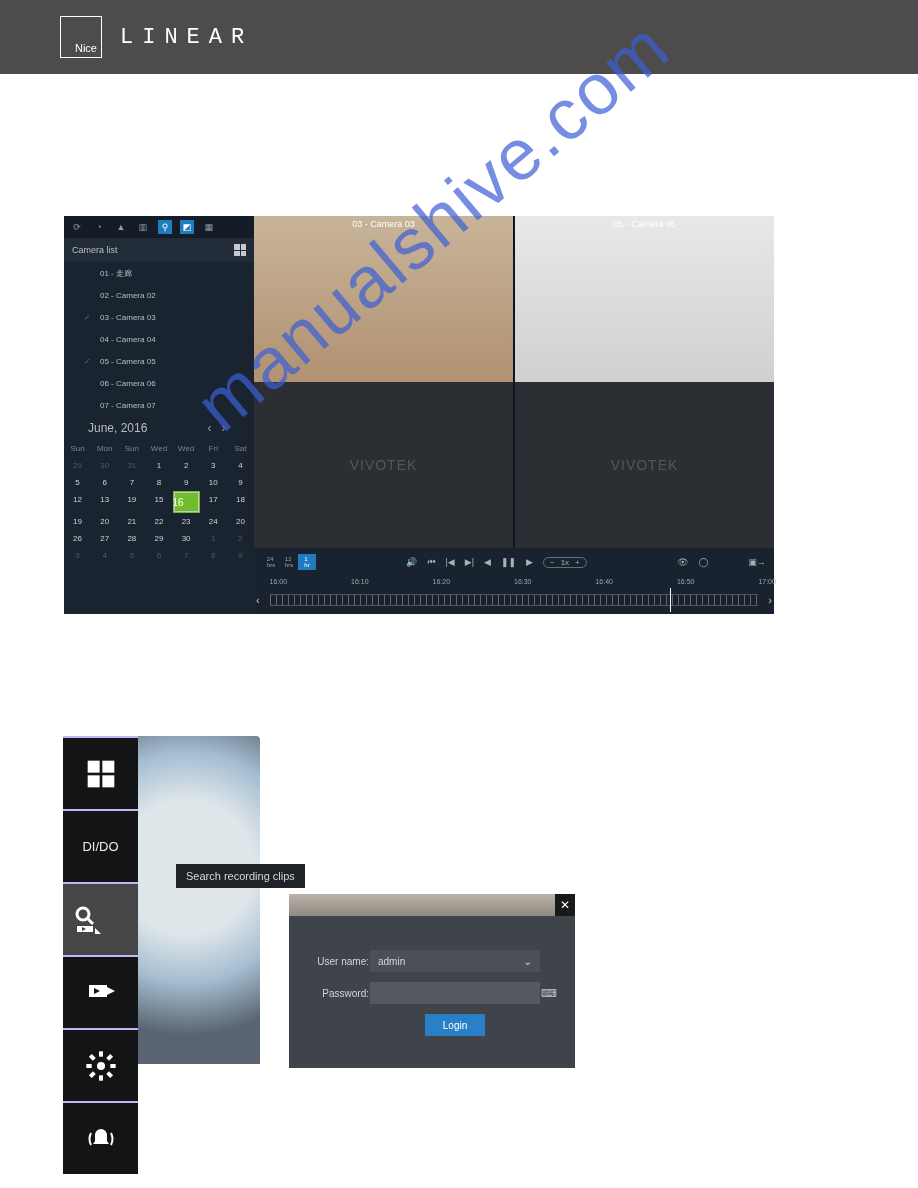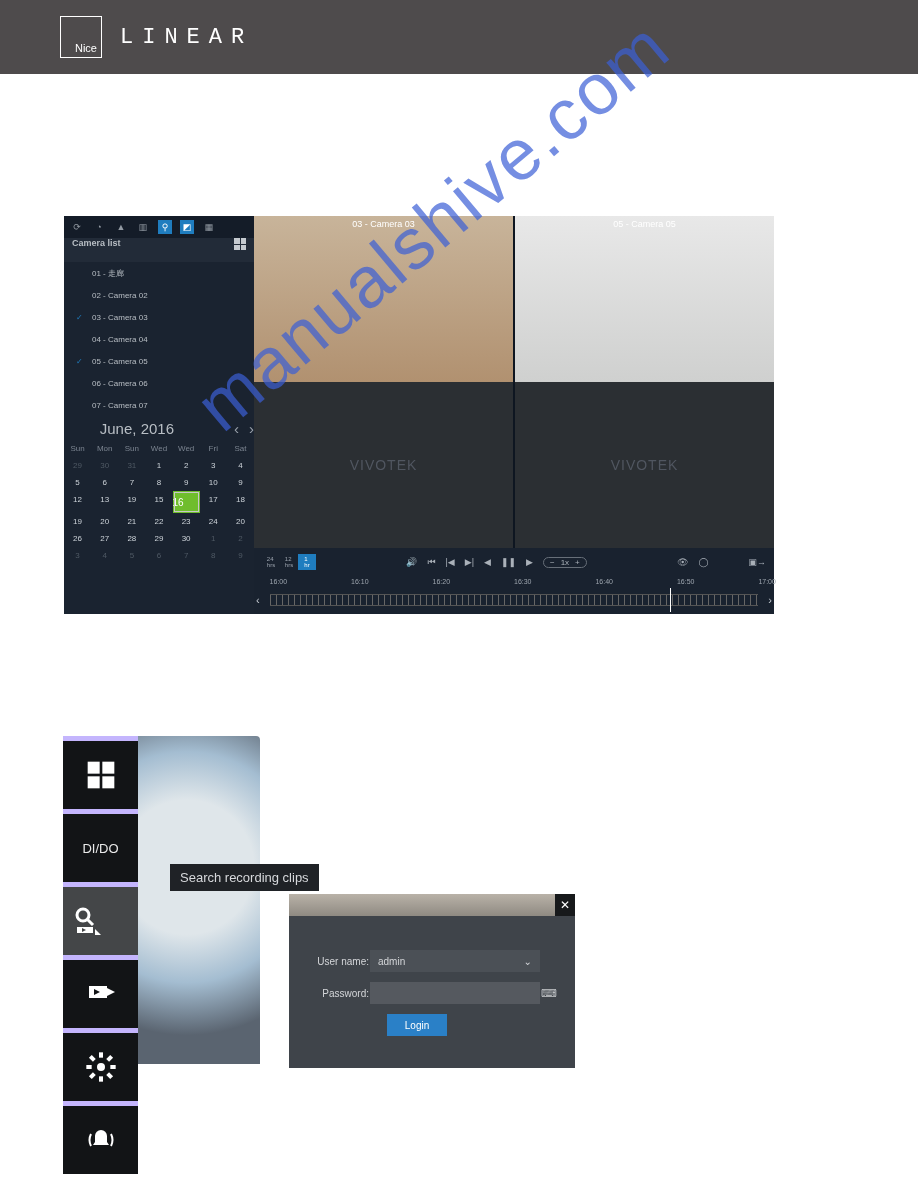--- a/index.html
+++ b/index.html
@@ -11,27 +11,27 @@
   .linear { color: #fff; font-size: 22px; letter-spacing: 9px; font-weight: 300; font-family: Liberation Mono, monospace; }
 
   .page { padding: 60px 0 0 0; position: relative; min-height: 1114px; }
 
   
   .nvr { position: absolute; left: 64px; top: 142px; width: 710px; height: 398px; background: #0e1621; display: flex; font-size: 9px; color: #b8bec4; }
   .nvr-left { width: 190px; background: #1a2330; display: flex; flex-direction: column; }
   .nvr-toptabs { height: 22px; background: #141c28; display: flex; align-items: center; padding: 0 6px; gap: 8px; }
   .tt-icon { width: 14px; height: 14px; display: inline-flex; align-items: center; justify-content: center; color: #939aa3; }
   .tt-icon.active { background: #1f7dbf; color: #fff; }
-  .nvr-listhdr { height: 24px; background: #222b38; display: flex; align-items: flex-start; justify-content: space-between; padding: 0 8px; font-weight: bold; }
+  .nvr-listhdr { height: 24px; background: #222b38; display: flex; align-items: center; justify-content: space-between; padding: 0 8px; }
   .grid-ic { width: 12px; height: 12px; display: grid; grid-template-columns: 1fr 1fr; gap: 1px; }
   .grid-ic span { background: #c5cad0; }
-  .cam-li { height: 22px; display: flex; align-items: center; padding-left: 12px; gap: 8px; font-size: 8px; }
+  .cam-li { height: 22px; display: flex; align-items: center; padding-left: 20px; gap: 8px; font-size: 8px; }
   .cam-li .chk { width: 8px; color: #1f7dbf; }
   .cal-hdr { height: 24px; background: #222b38; display: flex; align-items: center; padding: 0 8px; }
-  .cal-nav { height: 24px; display: flex; align-items: center; justify-content: flex-end; gap: 60px; font-size: 15px; }
+  .cal-nav { height: 24px; display: flex; align-items: center; justify-content: flex-start; gap: 60px; font-size: 12px; padding-left: 24px; }
   .cal-nav .arrows { display: flex; gap: 10px; color: #9aa2ac; }
   .cal-grid { display: grid; grid-template-columns: repeat(7, 1fr); text-align: center; font-size: 8px; }
   .cal-grid .dow { color: #7b8490; padding: 4px 0; }
   .cal-grid .d { padding: 4px 0; color: #cdd3d9; }
   .cal-grid .d.dim { color: #4f5964; }
   .cal-grid .d.sel { background: #6fbd2c; color: #fff; outline: 1px solid #c7c7c7; outline-offset: -2px; }
 
   .nvr-right { flex: 1; display: flex; flex-direction: column; position: relative; }
   .feed-row { flex: 1; display: flex; gap: 2px; }
   .feed { flex: 1; position: relative; background: #2b2f33; overflow: hidden; }
@@ -56,37 +56,37 @@
   .timeline .ar { position: absolute; top: 18px; color: #c6ccd3; font-size: 11px; }
   .timeline .ar.l { left: 2px; } .timeline .ar.r { right: 2px; }
   .timeline .cursor { position: absolute; top: 12px; bottom: 2px; width: 1px; background: #fff; }
 
   
   .wm { position: absolute; left: 180px; top: 310px; font-size: 72px; color: #3b5fd6; opacity: .7; transform: rotate(-40deg); transform-origin: left top; pointer-events: none; letter-spacing: 2px; font-weight: 400; white-space: nowrap; }
 
   
   .vbar-wrap { position: absolute; left: 63px; top: 662px; width: 197px; height: 438px; }
   .vbar { position: absolute; left: 0; top: 0; width: 75px; height: 438px; background: #121416; display: flex; flex-direction: column; }
-  .vbtn { flex: 1; display: flex; align-items: center; justify-content: center; border-top: 5px solid #c4b5fd; color: #eaeaea; font-size: 13px; }
+  .vbtn { flex: 1; display: flex; align-items: center; justify-content: center; border-top: 2px solid #c4b5fd; color: #eaeaea; font-size: 13px; }
   .vbtn.sel { background: #444648; }
   .vbtn svg { width: 32px; height: 32px; }
   .fisheye { position: absolute; left: 75px; top: 0; width: 122px; height: 328px; background: radial-gradient(circle at 40% 40%, #dfe6ea 0 32%, #a4bdd1 55%, #5a6470 80%); border-top-right-radius: 4px; }
-  .tooltip { position: absolute; left: 107px; top: 128px; background: #1f2226; color: #d6d8db; font-size: 13px; padding: 6px 10px; white-space: nowrap; }
+  .tooltip { position: absolute; left: 113px; top: 128px; background: #1f2226; color: #d6d8db; font-size: 11px; padding: 6px 10px; white-space: nowrap; }
 
   
   .login { position: absolute; left: 289px; top: 820px; width: 286px; height: 174px; background: #3f444a; font-size: 11px; color: #d4d6d9; }
   .login-top { height: 22px; background: linear-gradient(180deg,#b9b2a8,#8f8a82); position: relative; }
   .login-close { position: absolute; right: 0; top: 0; width: 20px; height: 22px; background: #17191b; color: #fff; display: flex; align-items: center; justify-content: center; font-size: 12px; }
   .login-body { padding: 34px 18px 0 18px; }
   .frow { display: flex; align-items: center; gap: 1px; margin-bottom: 10px; }
   .frow label { width: 62px; text-align: right; font-size: 10px; }
   .sel { flex: 1; height: 22px; background: #4b5056; display: flex; align-items: center; justify-content: space-between; padding: 0 8px; font-size: 10px; }
   .inp { flex: 1; height: 22px; background: #55595f; }
   .kbd { width: 16px; color: #c9cccf; }
-  .login-btn { margin-left: 80px; width: 60px; height: 22px; background: #2a80c7; color: #fff; font-size: 10px; display: flex; align-items: center; justify-content: center; }
+  .login-btn { margin-left: 118px; width: 60px; height: 22px; background: #2a80c7; color: #fff; font-size: 10px; display: flex; align-items: center; justify-content: center; }
 </style>
 </head>
 <body>
 
 <div class="topbar">
   <div class="nice-box">
       <span>Nice</span>
     </div>
   <div class="linear">LINEAR</div>
 </div>

